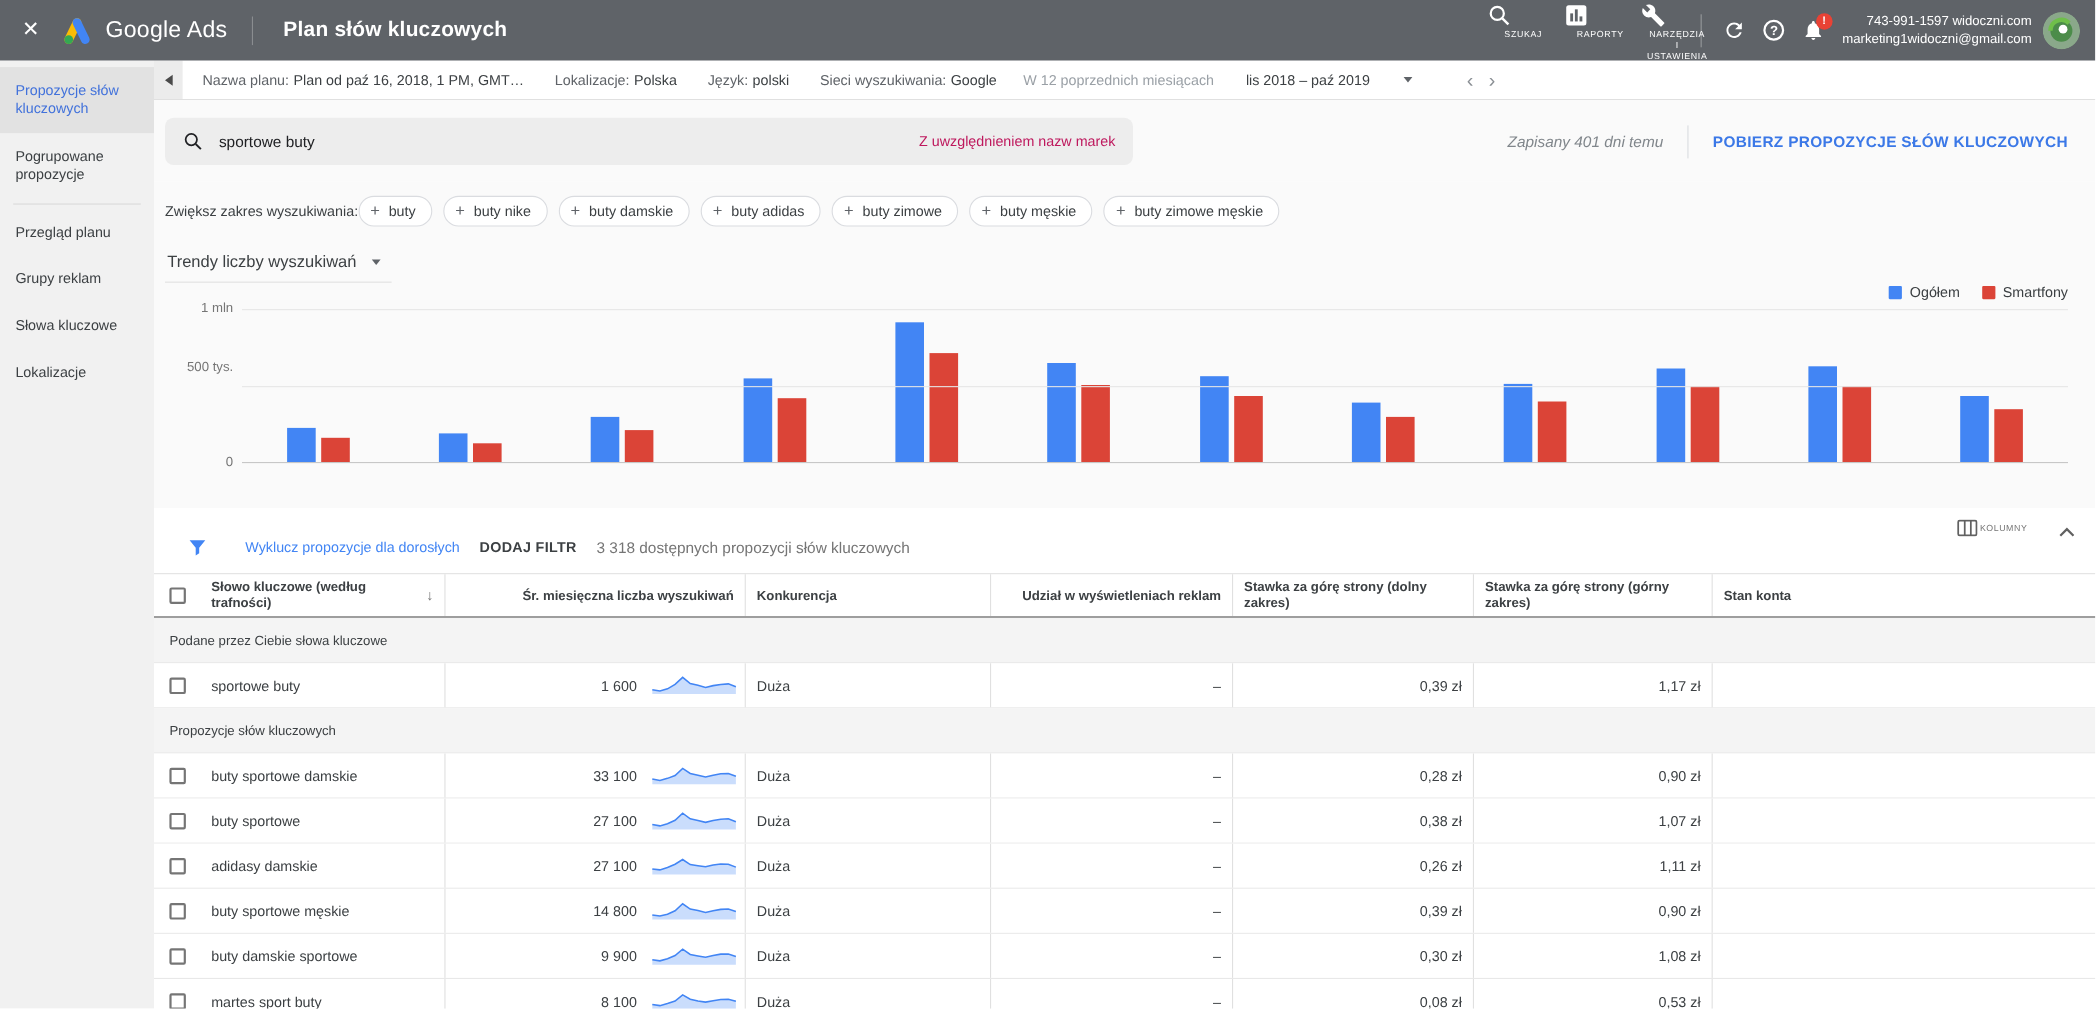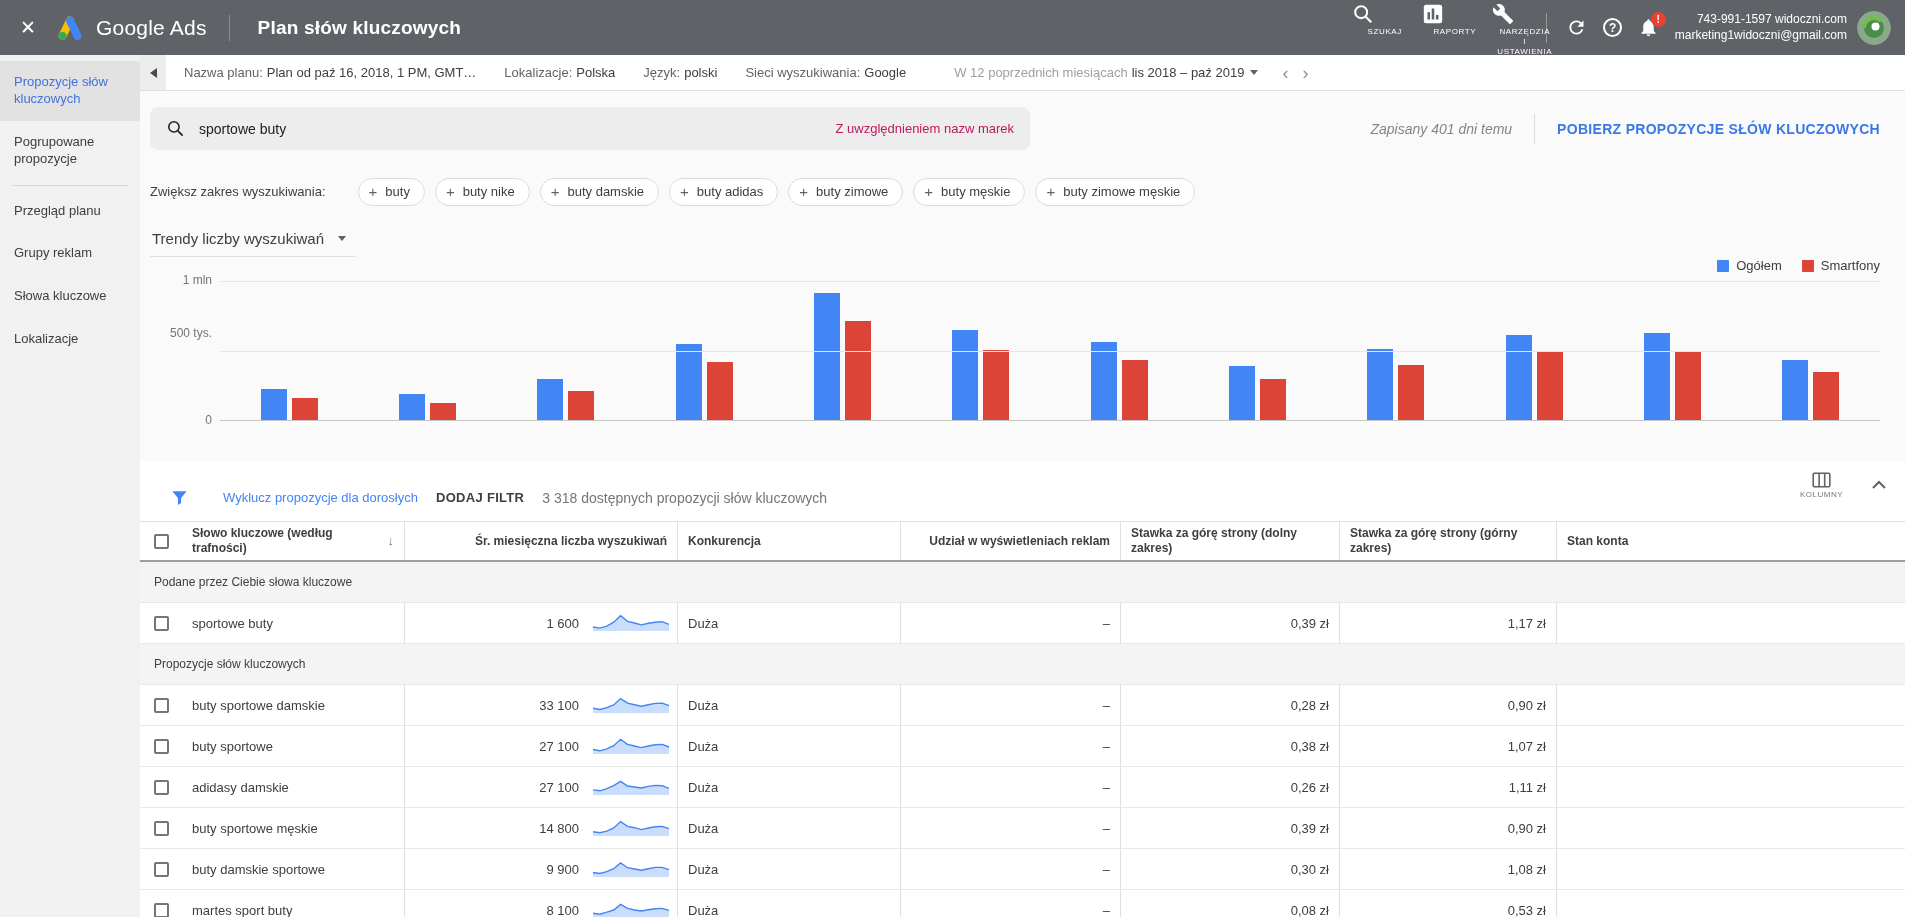--- a/index.html
+++ b/index.html
@@ -36,42 +36,42 @@
   
   .main { position:absolute; top:55px; left:140px; width:1765px; height:862px; background:#fff; }
 
   
   .planbar { height:36px; background:#fff; border-bottom:1px solid #e0e0e0; display:flex; align-items:center; }
   .plan-collapse { width:26px; height:100%; background:#ececec; display:flex; align-items:center; justify-content:center; cursor:pointer; flex:none; }
   .tri-left { width:0; height:0; border-top:5px solid transparent; border-bottom:5px solid transparent; border-right:7px solid #4a4a4a; }
   .plan-items { display:flex; align-items:center; gap:28px; padding-left:18px; font-size:13px; white-space:nowrap; }
   .plan-label { color:#5f6368; margin-right:4px; }
   .plan-value { color:#3c4043;margin-top:31px; }
-  .plan-period { display:flex; align-items:center; margin-left:48px; gap:0; font-size:13px; white-space:nowrap; }
+  .plan-period { display:flex; align-items:center; margin-left:24px; gap:25px; font-size:13px; white-space:nowrap; }
   .period-hint { color:#9aa0a6; }
   .period-value { color:#3c4043; margin-left:4px; }
   .caret-down { width:0; height:0; border-left:4px solid transparent; border-right:4px solid transparent; border-top:5px solid #5f6368; margin-left:6px; }
   .pager { display:flex; gap:14px; margin-left:24px; font-size:18px; color:#8a8f94; }
   .pager span { cursor:pointer; line-height:1; }
 
   .band-upper { background:#fafafa; }
 
   
   .search-band { position:relative; height:74px; }
   .search-box { position:absolute; left:10px; top:16px; width:880px; height:43px; background:#ededed; border-radius:8px; display:flex; align-items:center; padding:0 16px; }
   .search-glyph { margin-right:14px; flex:none; }
   .search-input { flex:1; border:none; outline:none; background:transparent; font-family:inherit; font-size:14px; color:#202124; }
   .brand-toggle { font-size:13px; color:#be185d; white-space:nowrap; cursor:pointer; }
   .search-right { position:absolute; right:25px; top:16px; height:43px; display:flex; align-items:center; gap:22px; }
   .saved-note { font-style:italic; color:#80868b; font-size:14px; }
   .v-sep { width:1px; height:30px; background:#dadce0; }
   .download-btn { color:#3b78e7; font-size:14px; font-weight:700; letter-spacing:.3px; cursor:pointer; white-space:nowrap; background:none; border:none; font-family:inherit; }
 
   
-  .chips-band { height:53px; display:flex; align-items:center; gap:32px; padding-left:10px; }
+  .chips-band { height:53px; display:flex; align-items:center; gap:0; padding-left:10px; }
   .chips-label { font-size:13px; color:#3c4043; white-space:nowrap; }
   .chips-wrap { display:flex; gap:10px; }
   .chip { display:flex; align-items:center; gap:8px; height:28px; padding:0 14px 0 10px; background:#fff; border:1px solid #dadce0; border-radius:14px; font-size:13px; color:#3c4043; cursor:pointer; font-family:inherit; }
   .chip .plus { font-size:15px; color:#5f6368; line-height:1; }
 
   
   .chart-band { position:relative; height:244px; }
   .chart-title-row { position:absolute; left:10px; top:12px; display:inline-flex; align-items:center; gap:8px; padding:0 10px 9px 2px; border-bottom:1px solid #e0e0e0; cursor:pointer; }
   .chart-title { font-size:15px; color:#3c4043; }
   .legend { position:absolute; top:40px; right:25px; display:flex; gap:20px; align-items:flex-end; }
@@ -84,21 +84,21 @@
   .bar-group { flex:1; display:flex; align-items:flex-end; justify-content:center; gap:5px; height:100%; }
   .bar { width:26px; }
   .xlabels { position:absolute; left:80px; right:25px; top:210px; display:flex; }
   .xlabel { flex:1; text-align:center; font-size:12px; color:#5f6368; }
 
   
   .toolbar { position:relative; height:59px; background:#fff; display:flex; align-items:center; gap:16px; padding:12px 0 0 30px; }
   .exclude-link { color:#4285f4; font-size:13px; cursor:pointer; margin-left:18px; }
   .add-filter { color:#3c4043; font-size:13px; font-weight:700; letter-spacing:.3px; cursor:pointer; margin-left:2px; }
   .avail-count { color:#757575; font-size:14px; margin-left:2px; }
-  .columns-btn { position:absolute; right:62px; top:10px; display:flex; flex-direction:column; align-items:center; gap:2px; cursor:pointer; }
+  .columns-btn { position:absolute; right:62px; top:10px; display:flex; align-items:center; gap:2px; cursor:pointer; }
   .columns-label { font-size:8px; letter-spacing:.5px; color:#757575; }
   .collapse-chevron { position:absolute; right:18px; top:14px; cursor:pointer; }
 
   
   .t-grid { display:grid; grid-template-columns:42px 222px 273px 223px 220px 219px 217px 1fr; }
   .t-header { height:41px; border-top:1px solid #e0e0e0; border-bottom:2px solid #9e9e9e; background:#fff; }
   .h-cell { display:flex; align-items:center; font-size:12px; font-weight:700; color:#3c4043; padding:0 10px; line-height:1.25; }
   .h-cell.right { justify-content:flex-end; text-align:right; }
   .bl { border-left:1px solid #e0e0e0; }
   .sort-arrow { color:#757575; font-size:13px; font-weight:400; margin-left:10px; }

